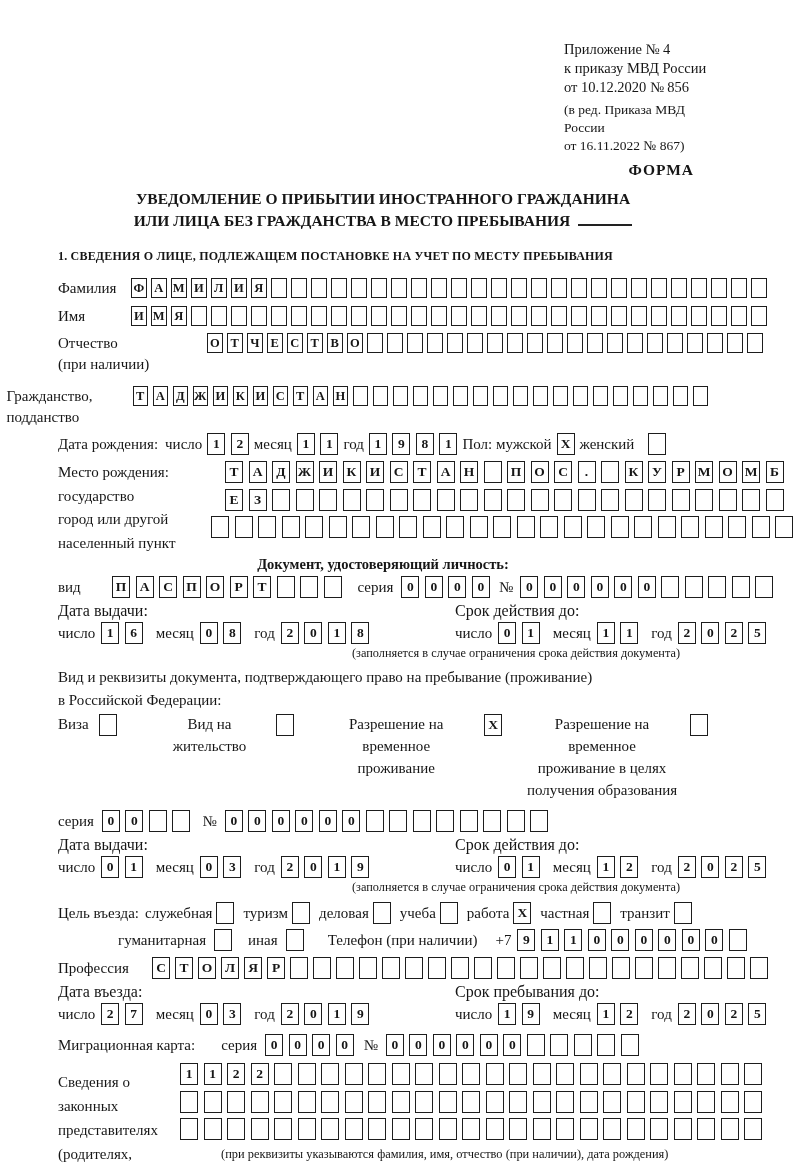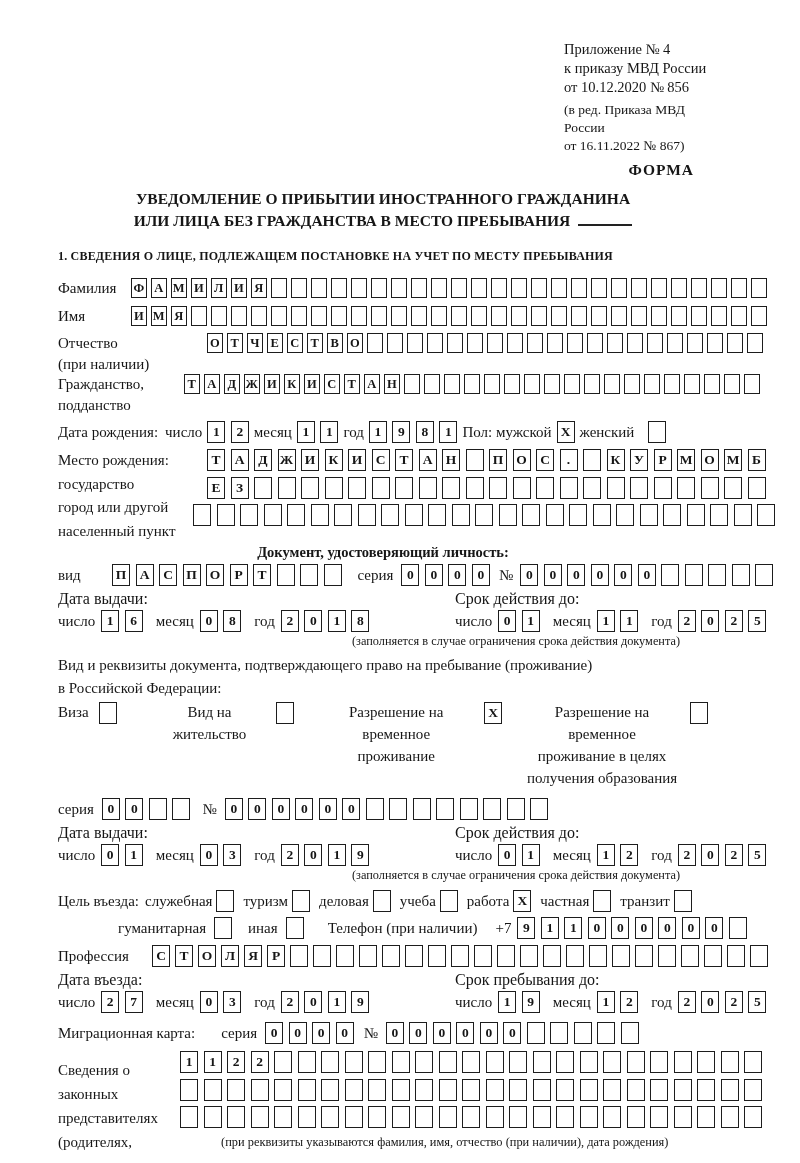--- a/index.html
+++ b/index.html
@@ -26,25 +26,25 @@
   .cells.md { gap:5.5px; }
   .cells.md .cell { width:18px; height:22px; font-size:13.5px; }
   .cells.tight { gap:5px; }
   .cells.tight .cell { width:18px; height:22px; font-size:13.5px; }
 
   .w73 { width:73px; } .w149 { width:149px; } .w126 { width:126px; } .w54 { width:54px; } .w94 { width:94px; }
 
   #row-surname { margin-top:14px; }
   #row-name { margin-top:8px; }
   #row-patronymic { margin-top:7px; }
-  #row-citizenship { margin-top:0; }
+  #row-citizenship { margin-top:12px;justify-content:flex-end; }
   #row-birth { margin-top:6px; white-space:nowrap; }
   #row-birth .sp { margin-left:7px; } #row-birth .sp2 { margin-left:5px; margin-right:5px; }
 
-  .bp-wrap { display:flex; margin-top:6px; align-items:flex-start; }
+  .bp-wrap { display:flex; margin-top:6px; align-items:flex-start;gap:18px; }
   .bp-labels { width:149px; line-height:23.5px; flex:0 0 auto; }
   .bp-rows .cells { display:flex; margin-bottom:5.5px; }
   .bp-rows .r3 { margin-left:-14px; }
 
   .doc-head { margin-top:1px; text-align:center; font-weight:bold; font-size:14.5px; }
   #row-kind { margin-top:3px; }
   #row-kind .sp { margin-left:16px; margin-right:8px; } #row-kind .sp2 { margin-left:9px; margin-right:7px; }
 
   .dates { display:flex; margin-top:4px; }
   .d-left { width:397px; flex:0 0 auto; }

